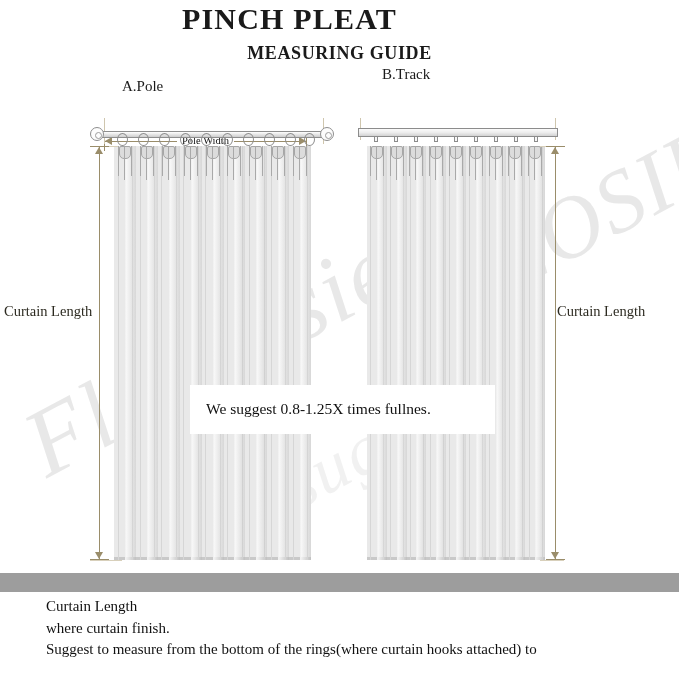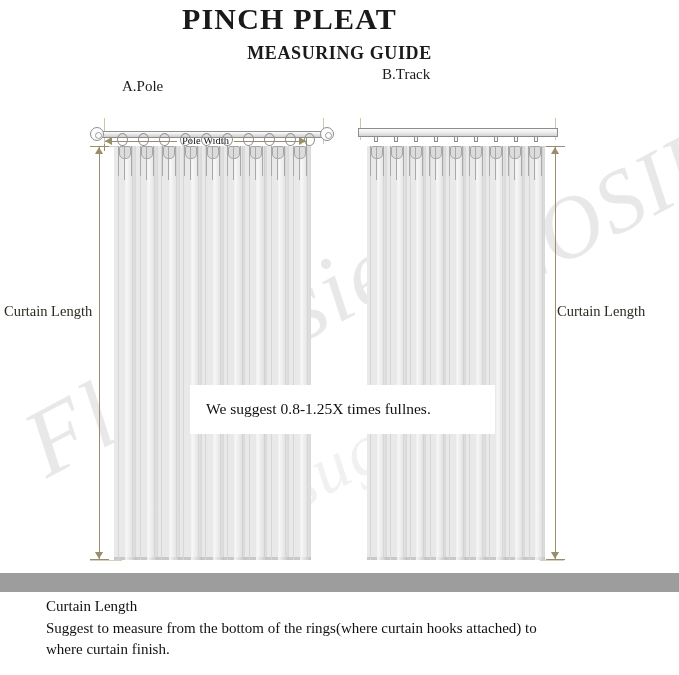--- a/index.html
+++ b/index.html
@@ -604,17 +604,17 @@
   </div>
   <div class="length-text" id="len-text-right">Curtain Length</div>
 
   <div id="formula">
     <p>We suggest 0.8-1.25X times fullnes.</p>
   </div>
 
   <div id="footer-bar"></div>
   <div id="footer-body">
     <p class="ft-head">Curtain Length</p>
+    <p class="ft-line">where curtain finish.</p>
     <p class="ft-line">Suggest to measure from the bottom of the rings(where curtain hooks attached) to</p>
-    <p class="ft-line">where curtain finish.</p>
   </div>
 
 </div>
 
 </body></html>

